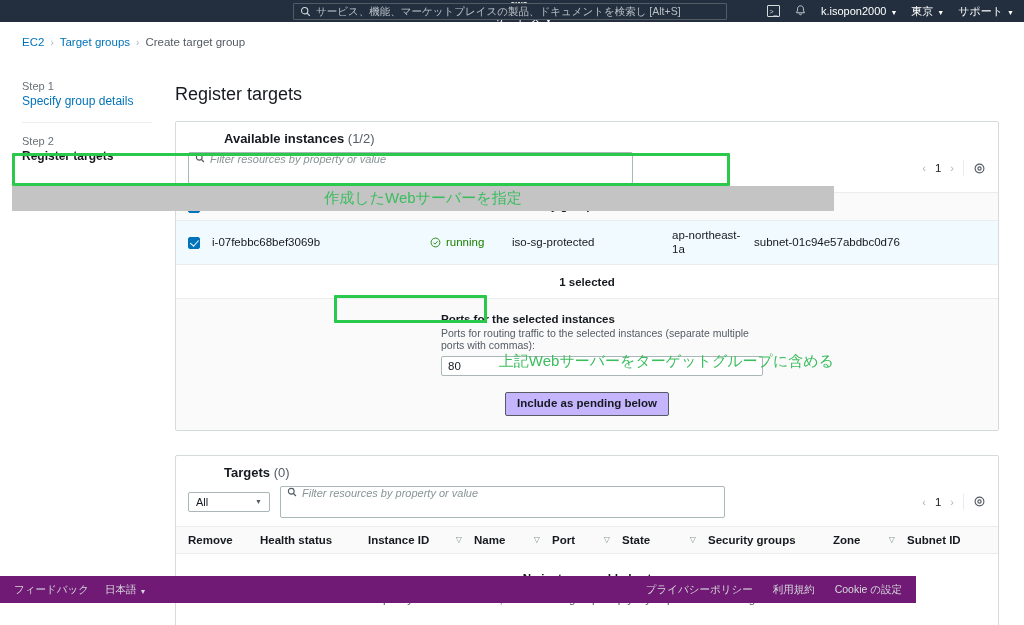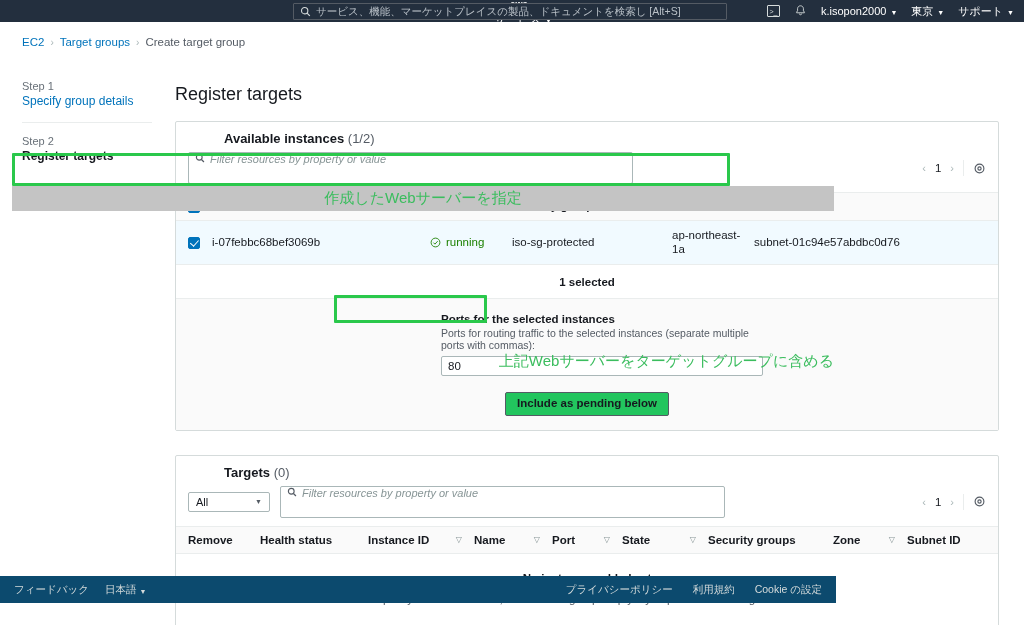--- a/index.html
+++ b/index.html
@@ -143,32 +143,32 @@
   .ports-block { padding: 14px 0 16px 0; background: #fafafa; }
   .ports-inner { margin-left: 265px; width: 322px; }
   .ports-label { font-size: 11.5px; font-weight: bold; color: #16191f; }
   .ports-desc { font-size: 10.5px; color: #545b64; margin-top: 2px; }
   .ports-input {
     margin-top: 5px; height: 20px; border: 1px solid #aab7b8; border-radius: 2px; background: #fff;
     display: flex; align-items: center; padding: 0 6px; font-size: 11.5px; color: #16191f;
   }
   .include-row { display: flex; justify-content: center; padding: 0 0 14px 0; background: #fafafa; }
   .btn {
-    border: 1px solid #545b64; background: #22c55e; color: #16191f; font-size: 11.5px;
+    border: 1px solid #545b64; background: #c4b5fd; color: #16191f; font-size: 11.5px;
     padding: 4px 11px; border-radius: 2px; cursor: pointer; font-family: inherit; font-weight: bold;
     line-height: 1.2;
   }
   .btn.disabled { color: #aab7b8; border-color: #d5dbdb; background: #fff; cursor: default; }
 
   .empty-title { text-align: center; font-size: 11.5px; font-weight: bold; color: #16191f; padding: 18px 0 0 0; }
   .empty-sub { text-align: center; font-size: 11.5px; color: #545b64; padding: 9px 0 22px 0; }
 
   
   .botbar {
-    position: absolute; left: 0; bottom: 0; width: 836px; height: 27px; background: #0c4a6e;
+    position: absolute; left: 0; bottom: 0; width: 916px; height: 27px; background: #701a75;
     display: flex; align-items: center; color: #d5dbdb; font-size: 10.5px;
   }
   .botbar .left { display: flex; align-items: center; gap: 16px; margin-left: 14px; }
   .botbar .right { margin-left: auto; display: flex; align-items: center; gap: 20px; margin-right: 14px; }
   .botbar .lnk { cursor: pointer; color: #d5dbdb; }
   .botbar .copy { color: #97a3ad; }
 </style>
 </head>
 <body>
 

